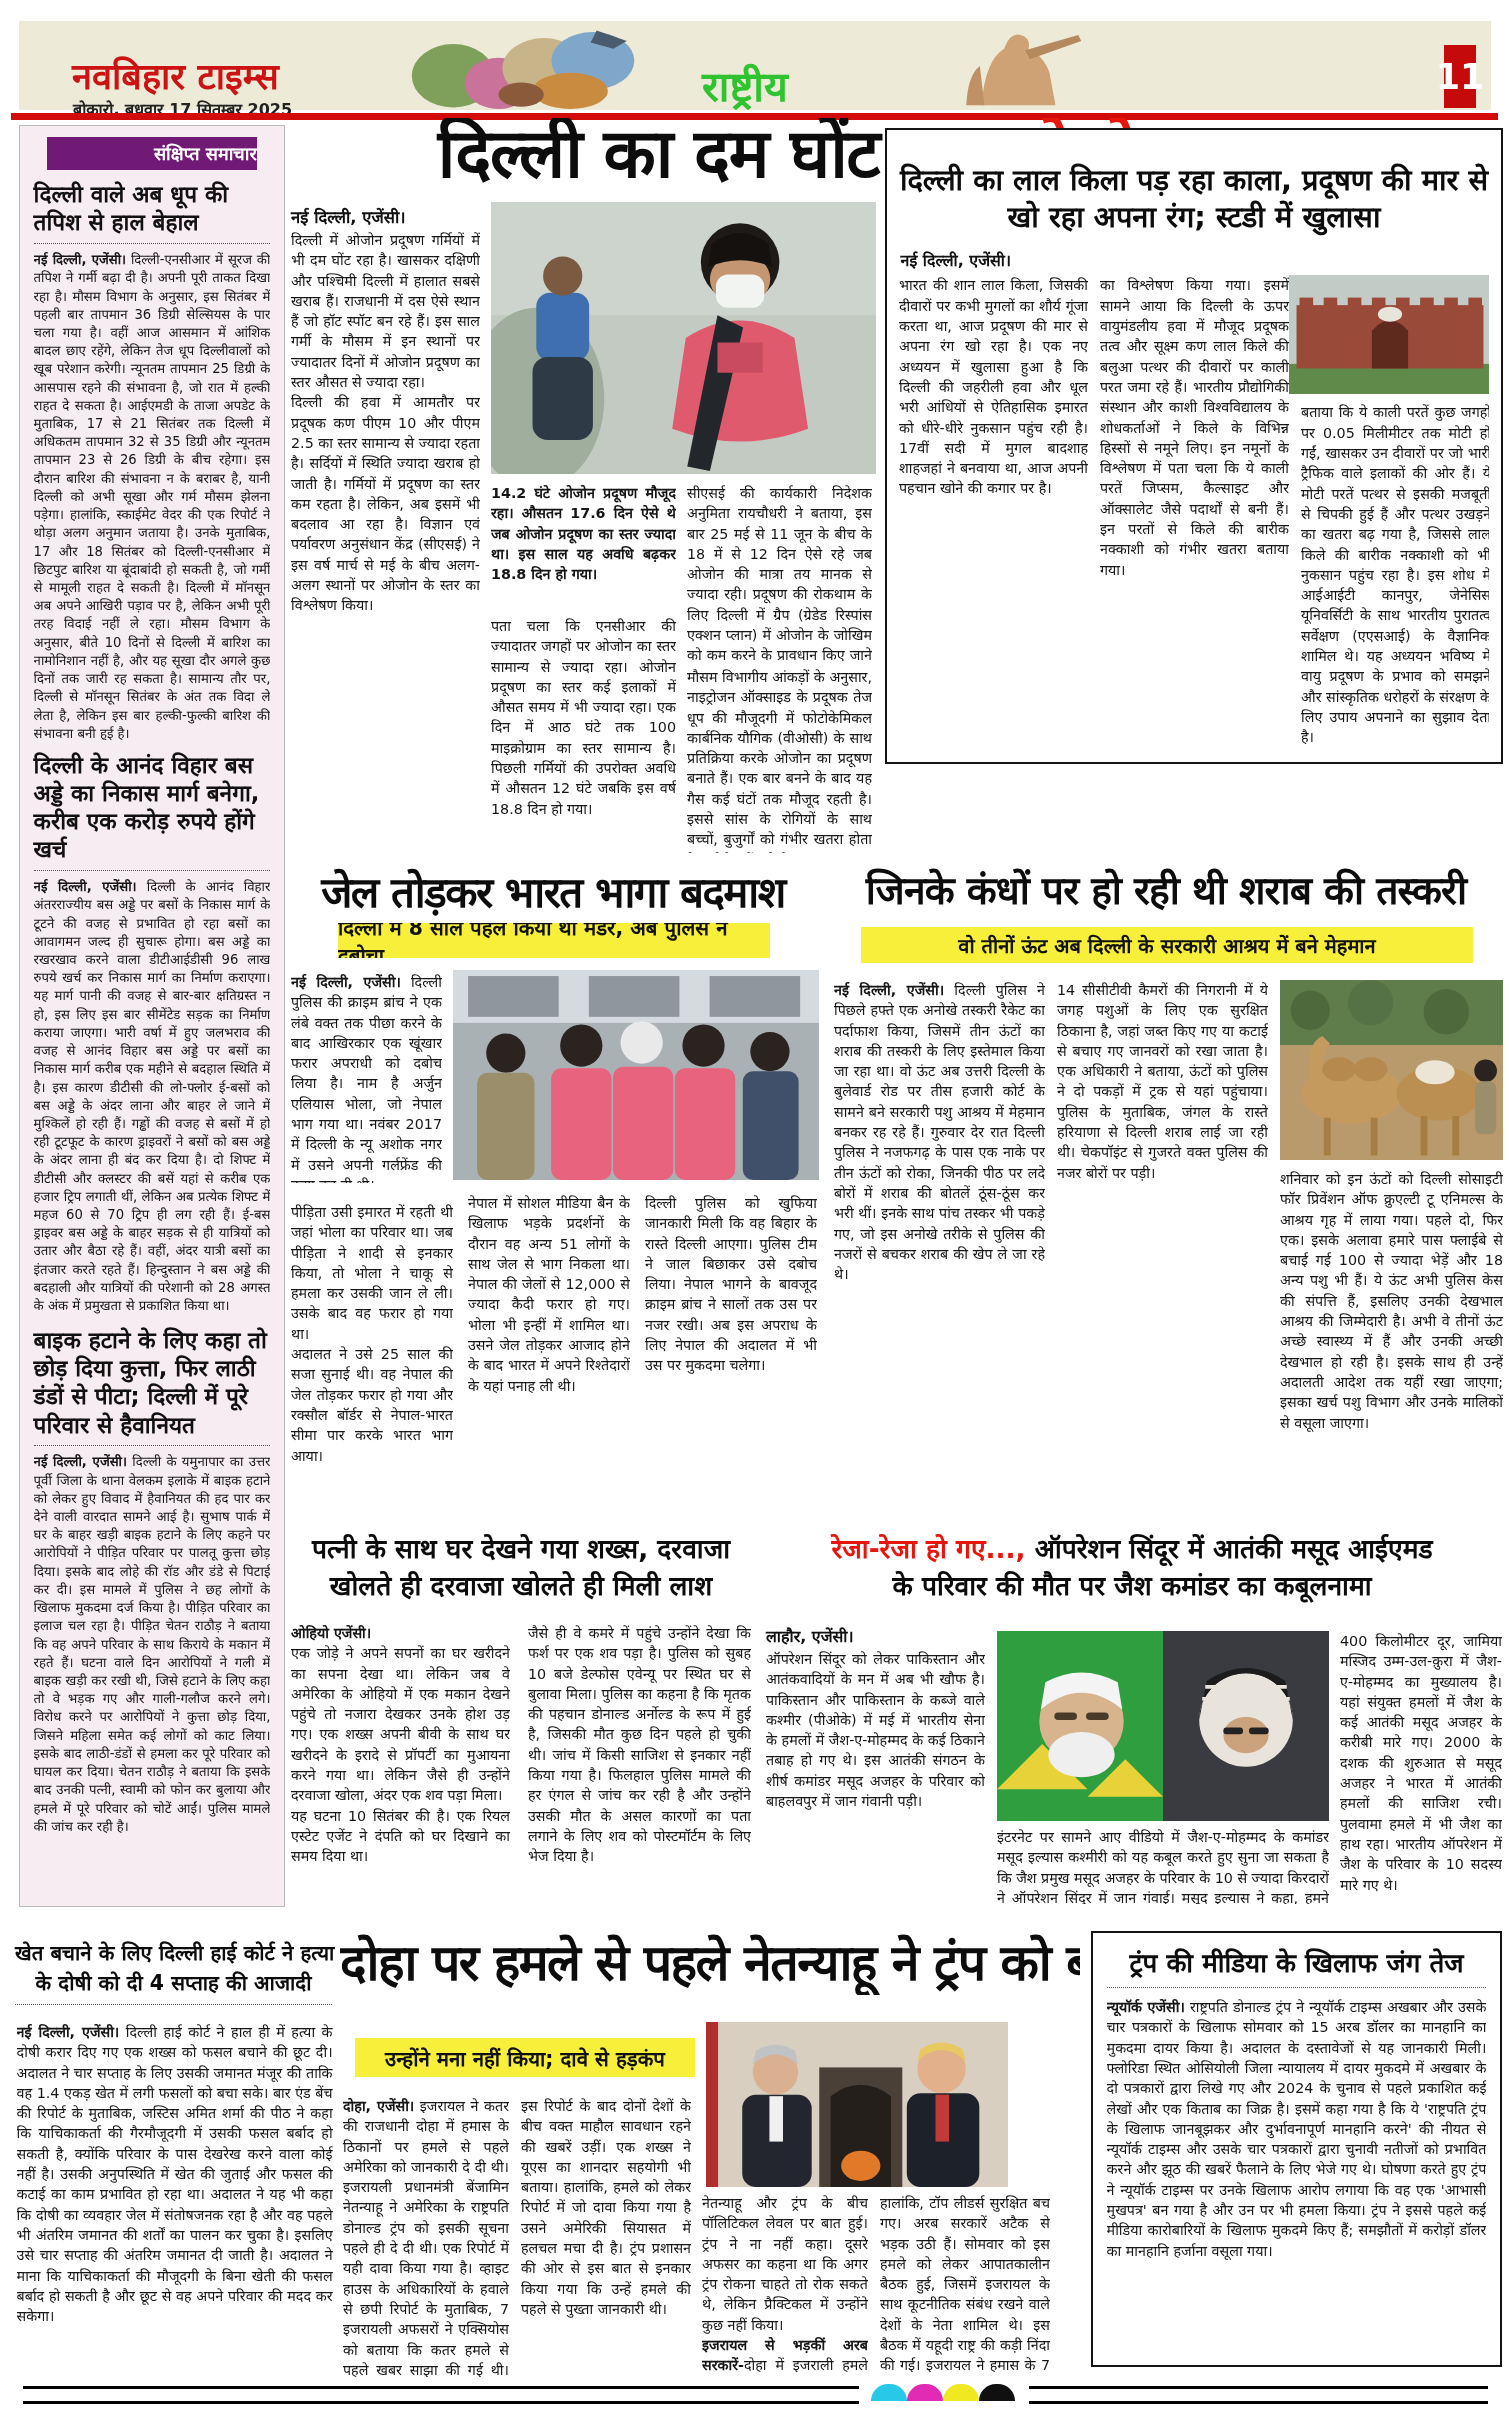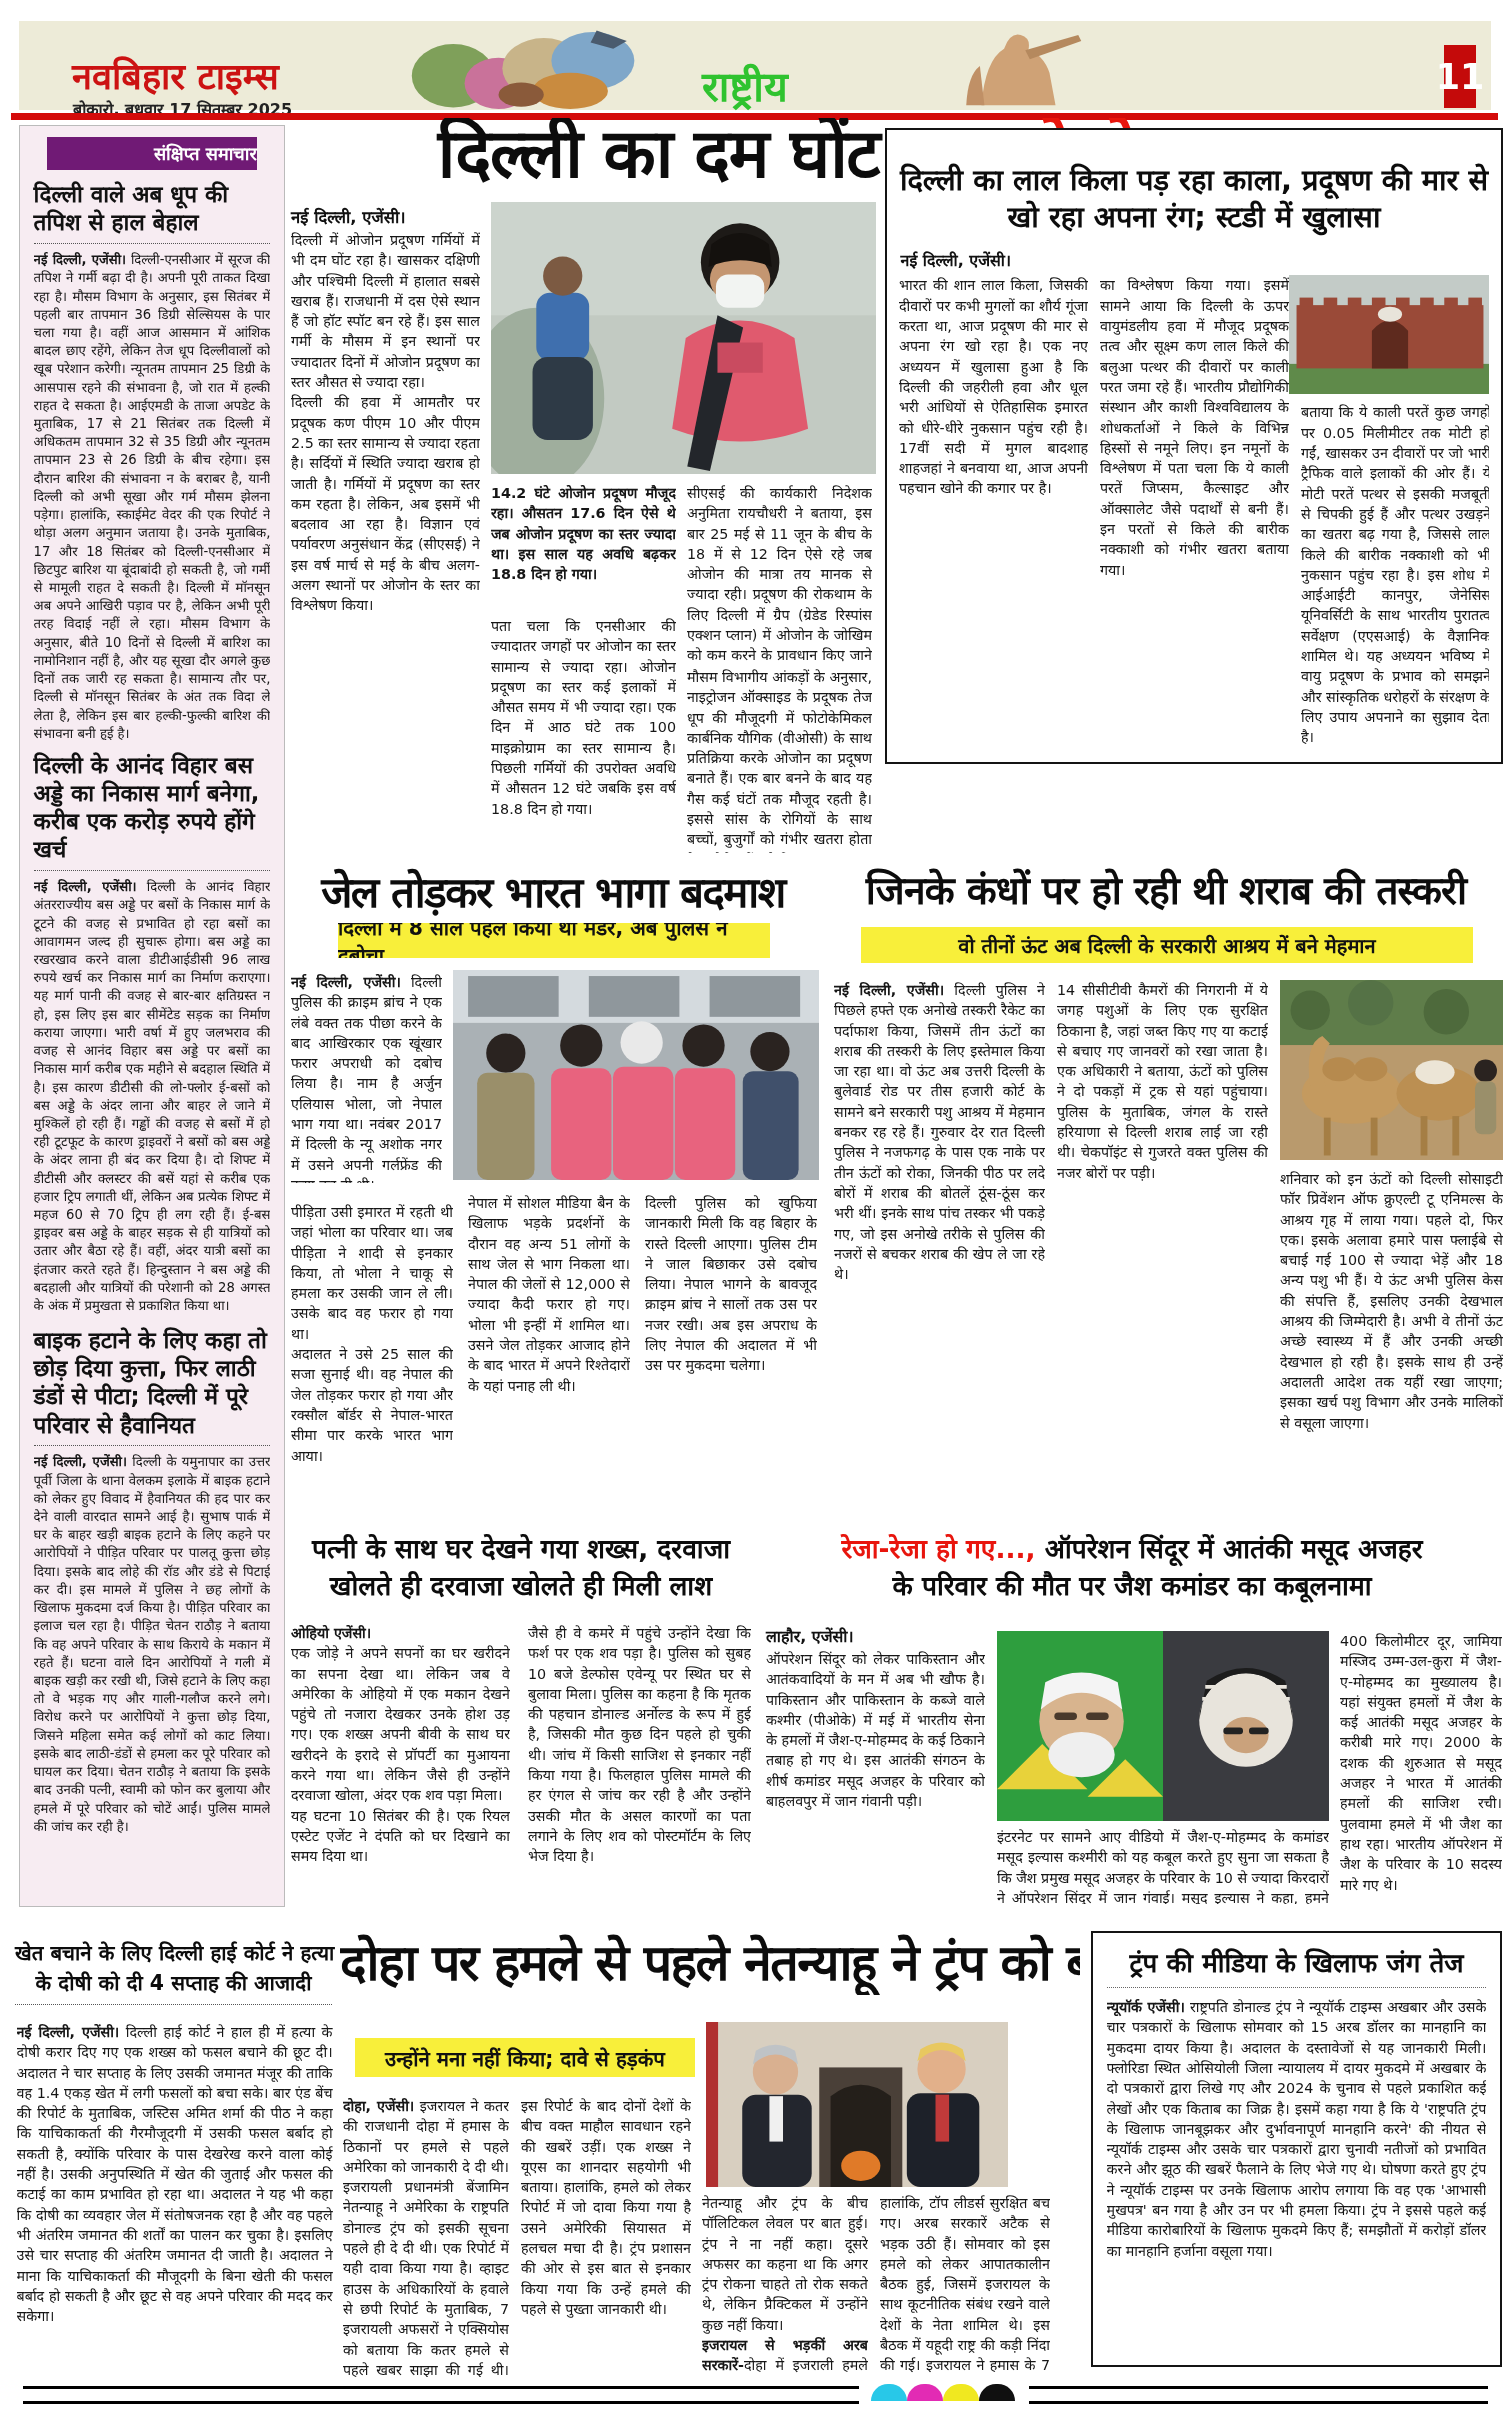--- a/index.html
+++ b/index.html
@@ -197,21 +197,21 @@
   <div class="abs headline center" style="left:287px;top:1531px;width:468px;font-size:26.4px;line-height:1.4;overflow:hidden">
     <div class="nowrap">पत्नी के साथ घर देखने गया शख्स, दरवाजा</div>
     <div class="nowrap">खोलते ही दरवाजा खोलते ही मिली लाश</div>
   </div>
   <div class="abs col" style="left:291px;top:1623px;width:219px;height:281px"><b class="dl">ओहियो एजेंसी।</b>
 <span>एक जोड़े ने अपने सपनों का घर खरीदने का सपना देखा था। लेकिन जब वे अमेरिका के ओहियो में एक मकान देखने पहुंचे तो नजारा देखकर उनके होश उड़ गए। एक शख्स अपनी बीवी के साथ घर खरीदने के इरादे से प्रॉपर्टी का मुआयना करने गया था। लेकिन जैसे ही उन्होंने दरवाजा खोला, अंदर एक शव पड़ा मिला।
       यह घटना 10 सितंबर की है। एक रियल एस्टेट एजेंट ने दंपति को घर दिखाने का समय दिया था।</span></div>
   <div class="abs col" style="left:528px;top:1623px;width:223px;height:281px">जैसे ही वे कमरे में पहुंचे उन्होंने देखा कि फर्श पर एक शव पड़ा है। पुलिस को सुबह 10 बजे डेल्फोस एवेन्यू पर स्थित घर से बुलावा मिला। पुलिस का कहना है कि मृतक की पहचान डोनाल्ड अर्नोल्ड के रूप में हुई है, जिसकी मौत कुछ दिन पहले हो चुकी थी। जांच में किसी साजिश से इनकार नहीं किया गया है। फिलहाल पुलिस मामले की हर एंगल से जांच कर रही है और उन्होंने उसकी मौत के असल कारणों का पता लगाने के लिए शव को पोस्टमॉर्टम के लिए भेज दिया है।</div>
 
   <div class="abs headline center" style="left:762px;top:1531px;width:740px;font-size:26.4px;line-height:1.4;overflow:hidden">
-    <div class="nowrap"><span style="color:#e8150d">रेजा-रेजा हो गए...,</span><span> ऑपरेशन सिंदूर में आतंकी मसूद अजहर</span></div>
+    <div class="nowrap"><span style="color:#e8150d">रेजा-रेजा हो गए...,</span><span> ऑपरेशन सिंदूर में आतंकी मसूद आईएमड</span></div>
     <div class="nowrap">के परिवार की मौत पर जैश कमांडर का कबूलनामा</div>
   </div>
   <div class="abs dl" style="left:766px;top:1625px;font-size:16px">लाहौर, एजेंसी।</div>
   <div class="abs col" style="left:766px;top:1649px;width:219px;height:255px">ऑपरेशन सिंदूर को लेकर पाकिस्तान और आतंकवादियों के मन में अब भी खौफ है। पाकिस्तान और पाकिस्तान के कब्जे वाले कश्मीर (पीओके) में मई में भारतीय सेना के हमलों में जैश-ए-मोहम्मद के कई ठिकाने तबाह हो गए थे। इस आतंकी संगठन के शीर्ष कमांडर मसूद अजहर के परिवार को बाहलवपुर में जान गंवानी पड़ी।</div>
 
   <svg class="abs photo" style="left:997px;top:1631px;width:332px;height:190px" viewBox="0 0 440 252" preserveAspectRatio="none">
     <rect width="220" height="252" fill="#2e9e3e"></rect>
     <path d="M0 210 l60 -60 60 60 z" fill="#e8d23a"></path>
       <path d="M120 220 l50 -50 50 50 z" fill="#e8d23a"></path>
     <circle cx="112" cy="120" r="56" fill="#d8b48e"></circle>

